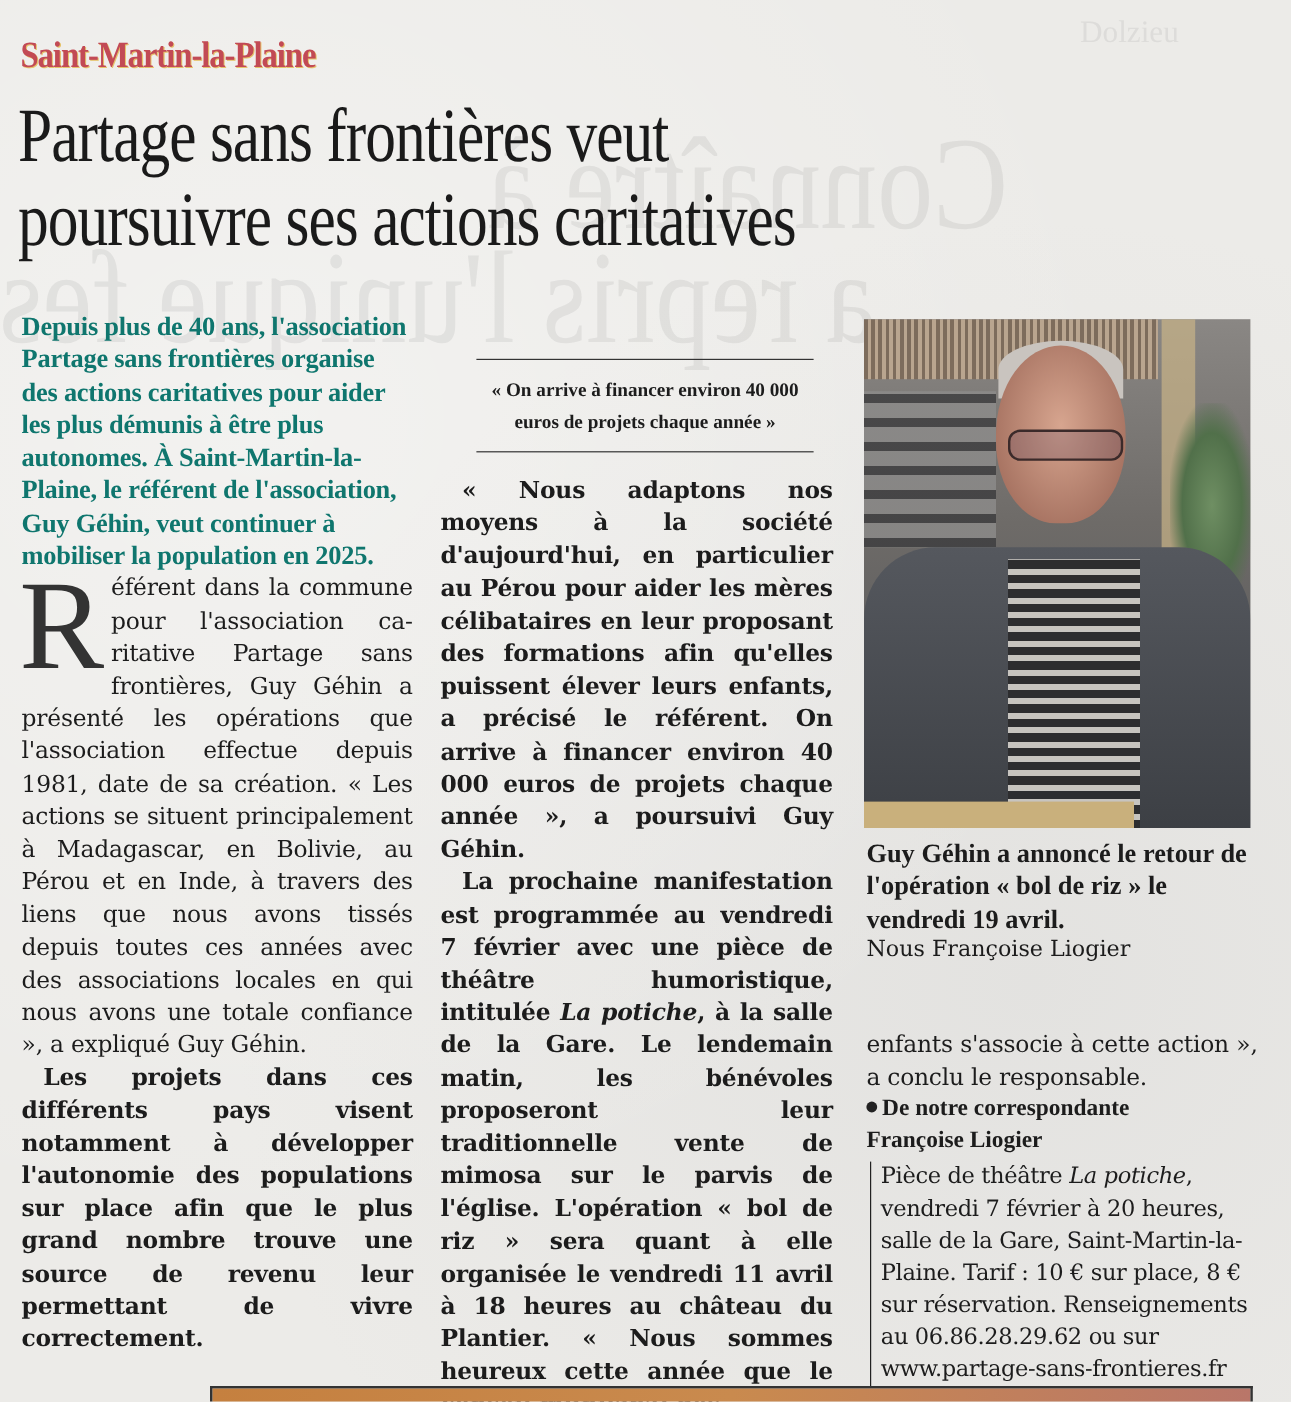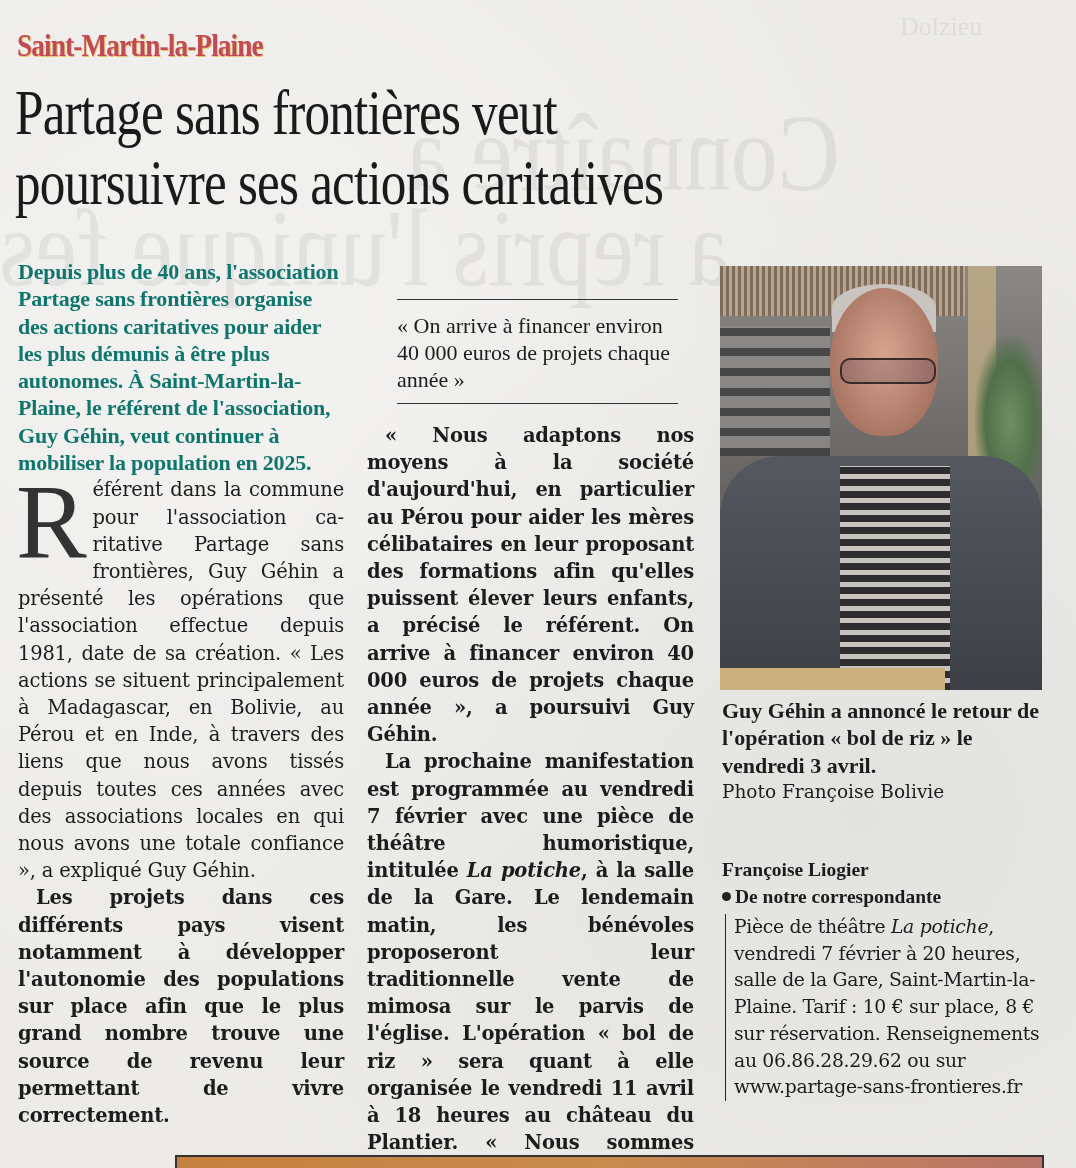--- a/index.html
+++ b/index.html
@@ -49,23 +49,23 @@
     margin: 0 0 30px 0; letter-spacing: -0.2px;
   }
   .body-text { text-align: justify; hyphens: manual; letter-spacing: -0.2px; }
   .indent { text-indent: 18px; font-weight: bold; }
   .dropcap {
     float: left; font-size: 106px; line-height: 84px;
     margin: 4px 6px 0 -2px; font-family: "Liberation Serif", serif; color: #333;
   }
   .quote-block {
     margin: 14px 16px 18px 30px; border-top: 1.5px solid #333; border-bottom: 1.5px solid #333;
-    padding: 12px 0 10px; text-align: left;
-    font-family: "Liberation Serif", serif; font-weight: normal;
-    font-size: 22px; line-height: 27px;
+    padding: 12px 0 10px; text-align: center;
+    font-family: "Liberation Serif", serif; font-weight: bold;
+    font-size: 16px; line-height: 27px;
   }
   .photo {
     position: absolute; left: 720px; top: 266px; width: 322px; height: 424px;
     background: linear-gradient(180deg, #8a8784 0%, #6e6b68 40%, #4e5055 100%);
     overflow: hidden;
   }
   .photo .ceiling { position: absolute; left: 0; top: 0; width: 245px; height: 50px;
     background: repeating-linear-gradient(90deg, #7d6c5c 0 3px, #b9a58f 3px 6px); }
   .photo .window { position: absolute; left: 0; top: 60px; width: 110px; height: 130px;
     background: repeating-linear-gradient(0deg, #3b3b3d 0 8px, #8d8c8b 8px 20px); opacity: 0.8; }
@@ -143,25 +143,26 @@
   <div class="plant"></div>
   <div class="jacket"></div>
   <div class="sweater"></div>
   <div class="hair"></div>
   <div class="head"></div>
   <div class="glasses"></div>
   <div class="table"></div>
 </div>
 
 <div class="caption">
-  <p class="cap-bold">Guy Géhin a annoncé le retour de l'opération « bol de riz » le vendredi 3 avril.</p>
-  <p class="credit">Photo Françoise Bolivie</p>
+  <p class="cap-bold">Guy Géhin a annoncé le retour de l'opération « bol de riz » le vendredi 19 avril.</p>
+  <p class="credit">Nous Françoise Liogier</p>
 </div>
 
 <div class="col col3">
+  <p class="body-text">enfants s'associe à cette ac­tion », a conclu le responsable.</p>
+  <p class="byline"><span class="bullet"></span><span>De notre correspondante</span></p>
   <p class="byline">Françoise Liogier</p>
-  <p class="byline"><span class="bullet"></span><span>De notre correspondante</span></p>
   <div class="infobox">
     <p><span>Pièce de théâtre </span><i>La potiche</i><span>, vendredi 7 février à 20 heures, salle de la Gare, Saint-Martin-la-Plaine. Tarif : 10 € sur place, 8 € sur réservation. Renseigne­ments au 06.86.28.29.62 ou sur www.partage-sans-frontieres.fr</span></p>
   </div>
 </div>
 
 <div class="bottom-band"></div>
 
 </body></html>

